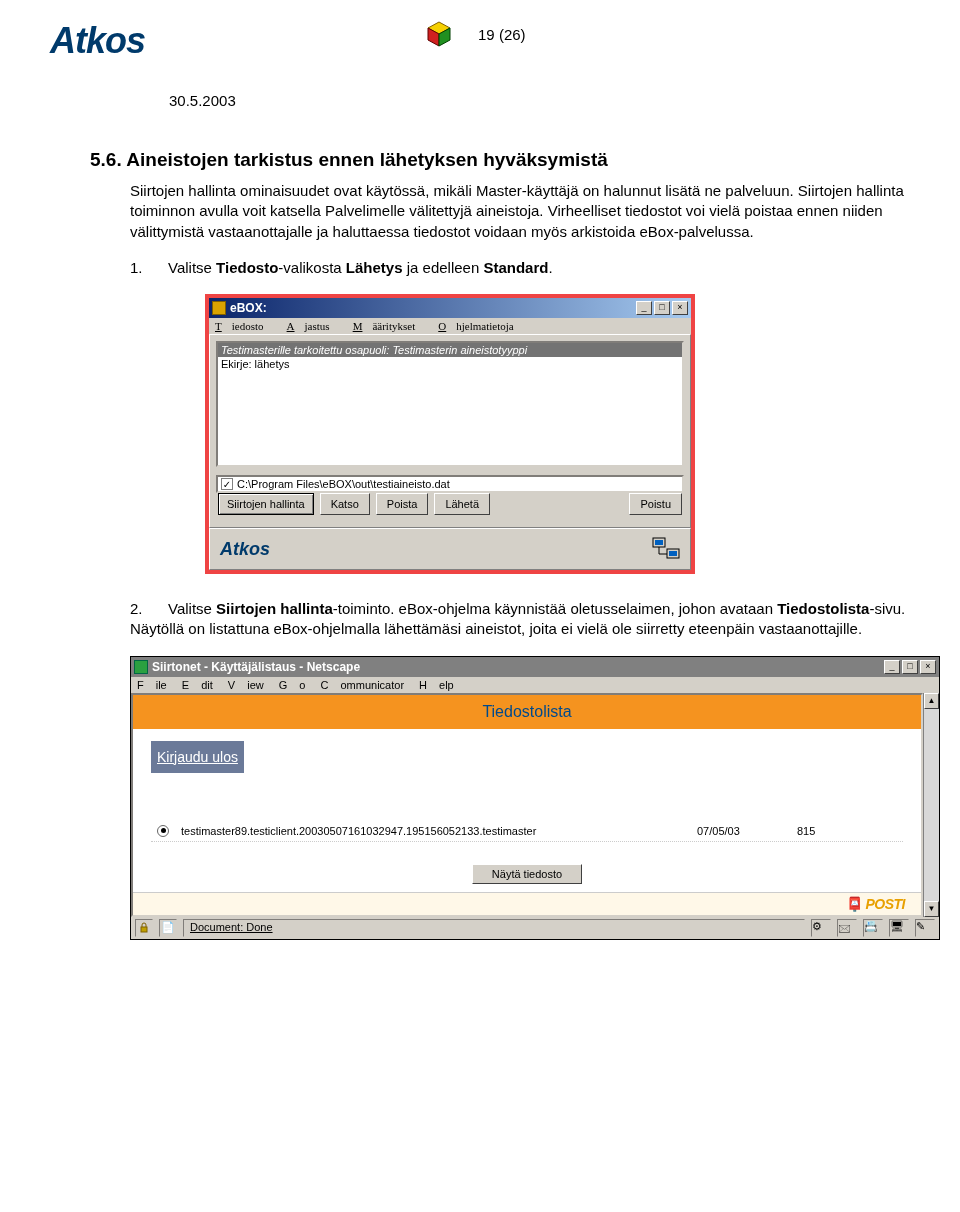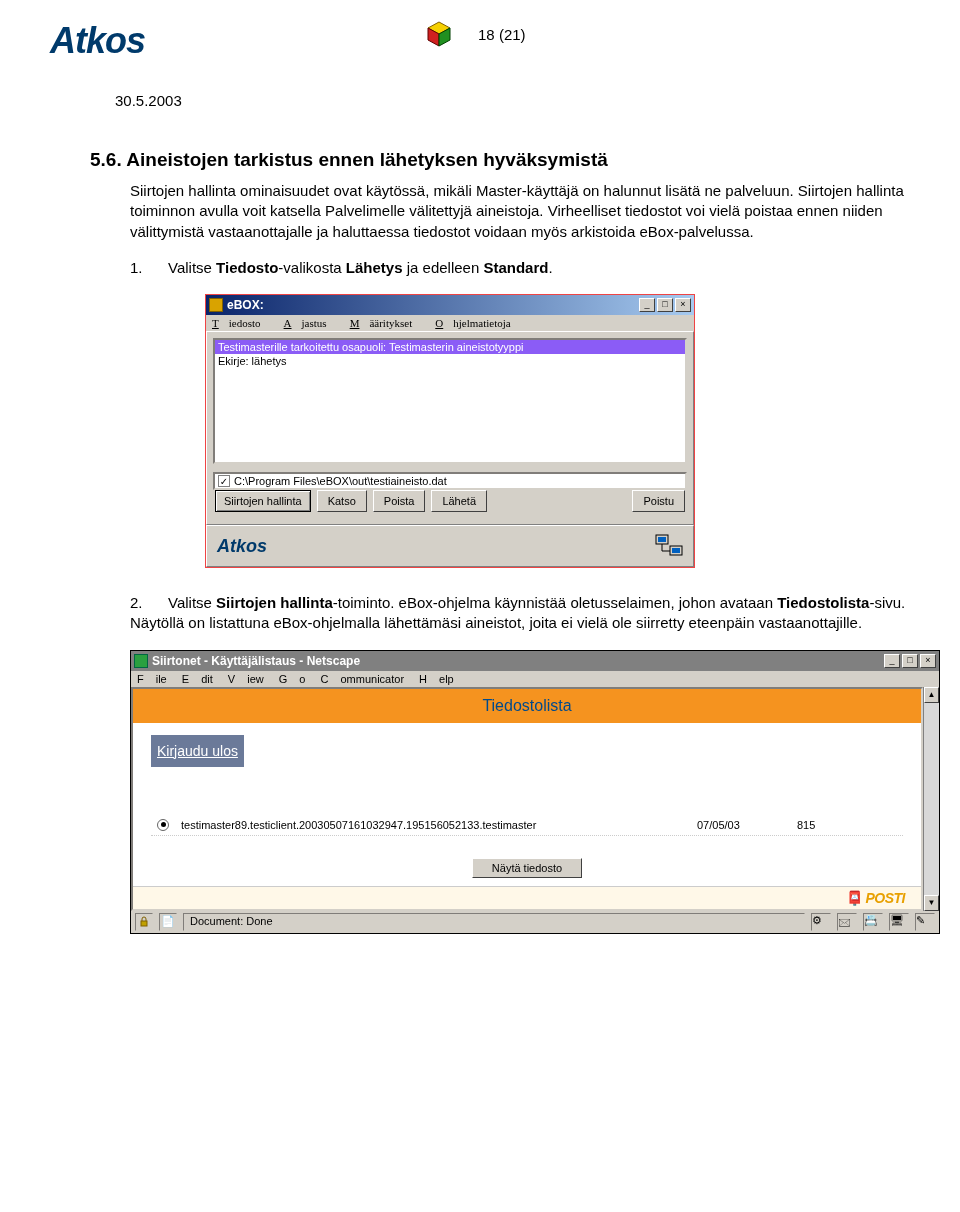--- a/index.html
+++ b/index.html
@@ -11,31 +11,31 @@
     width: 960px;
     padding: 20px 50px 20px 50px;
   }
   .header { display: flex; align-items: flex-start; margin-bottom: 30px; }
   .logo { flex: 0 0 auto; margin-right: 280px; }
   .logo-text { font-size: 36px; font-weight: 900; font-style: italic; color: #003a6b; letter-spacing: -1px; }
   .header-center { flex: 1; font-size: 15px; }
   .header-right { display: flex; align-items: center; gap: 25px; }
   .cube-icon svg { display: block; }
   .page-num { font-size: 15px; }
-  .date-line { margin-left: 65px; margin-top: 24px; margin-bottom: 40px; font-size: 15px; }
+  .date-line { margin-left: 119px; margin-top: 24px; margin-bottom: 40px; font-size: 15px; }
 
   h2 { font-size: 19px; font-weight: bold; margin-bottom: 10px; margin-left: 40px; }
   .body-text { margin-left: 80px; margin-bottom: 16px; line-height: 1.35; }
   .li-num { display: inline-block; width: 38px; }
 
   
   .ebox-window {
     width: 490px;
     margin: 8px 0 25px 155px;
-    border: 1px solid #ef4444;
+    border: 4px solid #ef4444;
     background: #d4d0c8;
     font-family: Tahoma, sans-serif;
     font-size: 11px;
   }
   .titlebar {
     background: linear-gradient(to right, #0a246a, #a6caf0);
     color: #fff;
     display: flex;
     align-items: center;
     padding: 2px 3px;
@@ -58,21 +58,21 @@
   .menubar .u { text-decoration: underline; }
 
   .ebox-inner { padding: 6px; }
   .ebox-label { margin: 2px 3px 3px; }
   .listbox {
     background: #fff;
     border: 2px inset #d4d0c8;
     height: 126px;
   }
   .listbox .row { padding: 1px 3px; }
-  .listbox .row.sel { background: #8b5cf6; color: #fff; }
+  .listbox .row.sel { background: #737373; color: #fff; font-style: italic; }
 
   .filebox {
     margin-top: 8px;
     background: #fff;
     border: 2px inset #d4d0c8;
     padding: 1px 3px;
     display: flex;
     align-items: center;
     gap: 4px;
   }
@@ -163,21 +163,21 @@
     align-items: center;
     gap: 6px;
     padding: 2px 4px;
     font-size: 11px;
   }
   .sb-seg {
     border: 1px inset #d4d0c8;
     height: 18px;
   }
   .sb-icon { width: 18px; display:flex; align-items:center; justify-content:center; }
-  .sb-doc { flex: 1; padding: 1px 6px; }
+  .sb-doc { flex: 1; padding: 1px 6px; text-decoration: underline; }
   .sb-small { width: 20px; }
 
   .scrollbar-v {
     width: 16px;
     background: #d8d8d8;
     border-left: 1px solid #808080;
     display: flex;
     flex-direction: column;
   }
   .sbbtn {
@@ -198,21 +198,21 @@
     <span class="logo-text">Atkos</span>
   </div>
   <div class="header-right">
     <span class="cube-icon">
       <svg width="28" height="28" viewBox="0 0 28 28">
         <polygon points="14,2 25,8 14,14 3,8" fill="#f5d000" stroke="#806000"></polygon>
         <polygon points="3,8 14,14 14,26 3,20" fill="#d02020" stroke="#600000"></polygon>
         <polygon points="25,8 14,14 14,26 25,20" fill="#209020" stroke="#004000"></polygon>
       </svg>
     </span>
-    <span class="page-num">18 (21)</span>
+    <span class="page-num">19 (26)</span>
   </div>
 </div>
 <div class="date-line">30.5.2003</div>
 
 <h2>
   <span>5.6.</span>
   <span>Aineistojen tarkistus ennen lähetyksen hyväksymistä</span>
 </h2>
 
 <p class="body-text">Siirtojen hallinta ominaisuudet ovat käytössä, mikäli Master-käyttäjä on halunnut lisätä ne palveluun. Siirtojen hallinta toiminnon avulla voit katsella Palvelimelle välitettyjä aineistoja. Virheelliset tiedostot voi vielä poistaa ennen niiden välittymistä vastaanottajalle ja haluttaessa tiedostot voidaan myös arkistoida eBox-palvelussa.</p>

